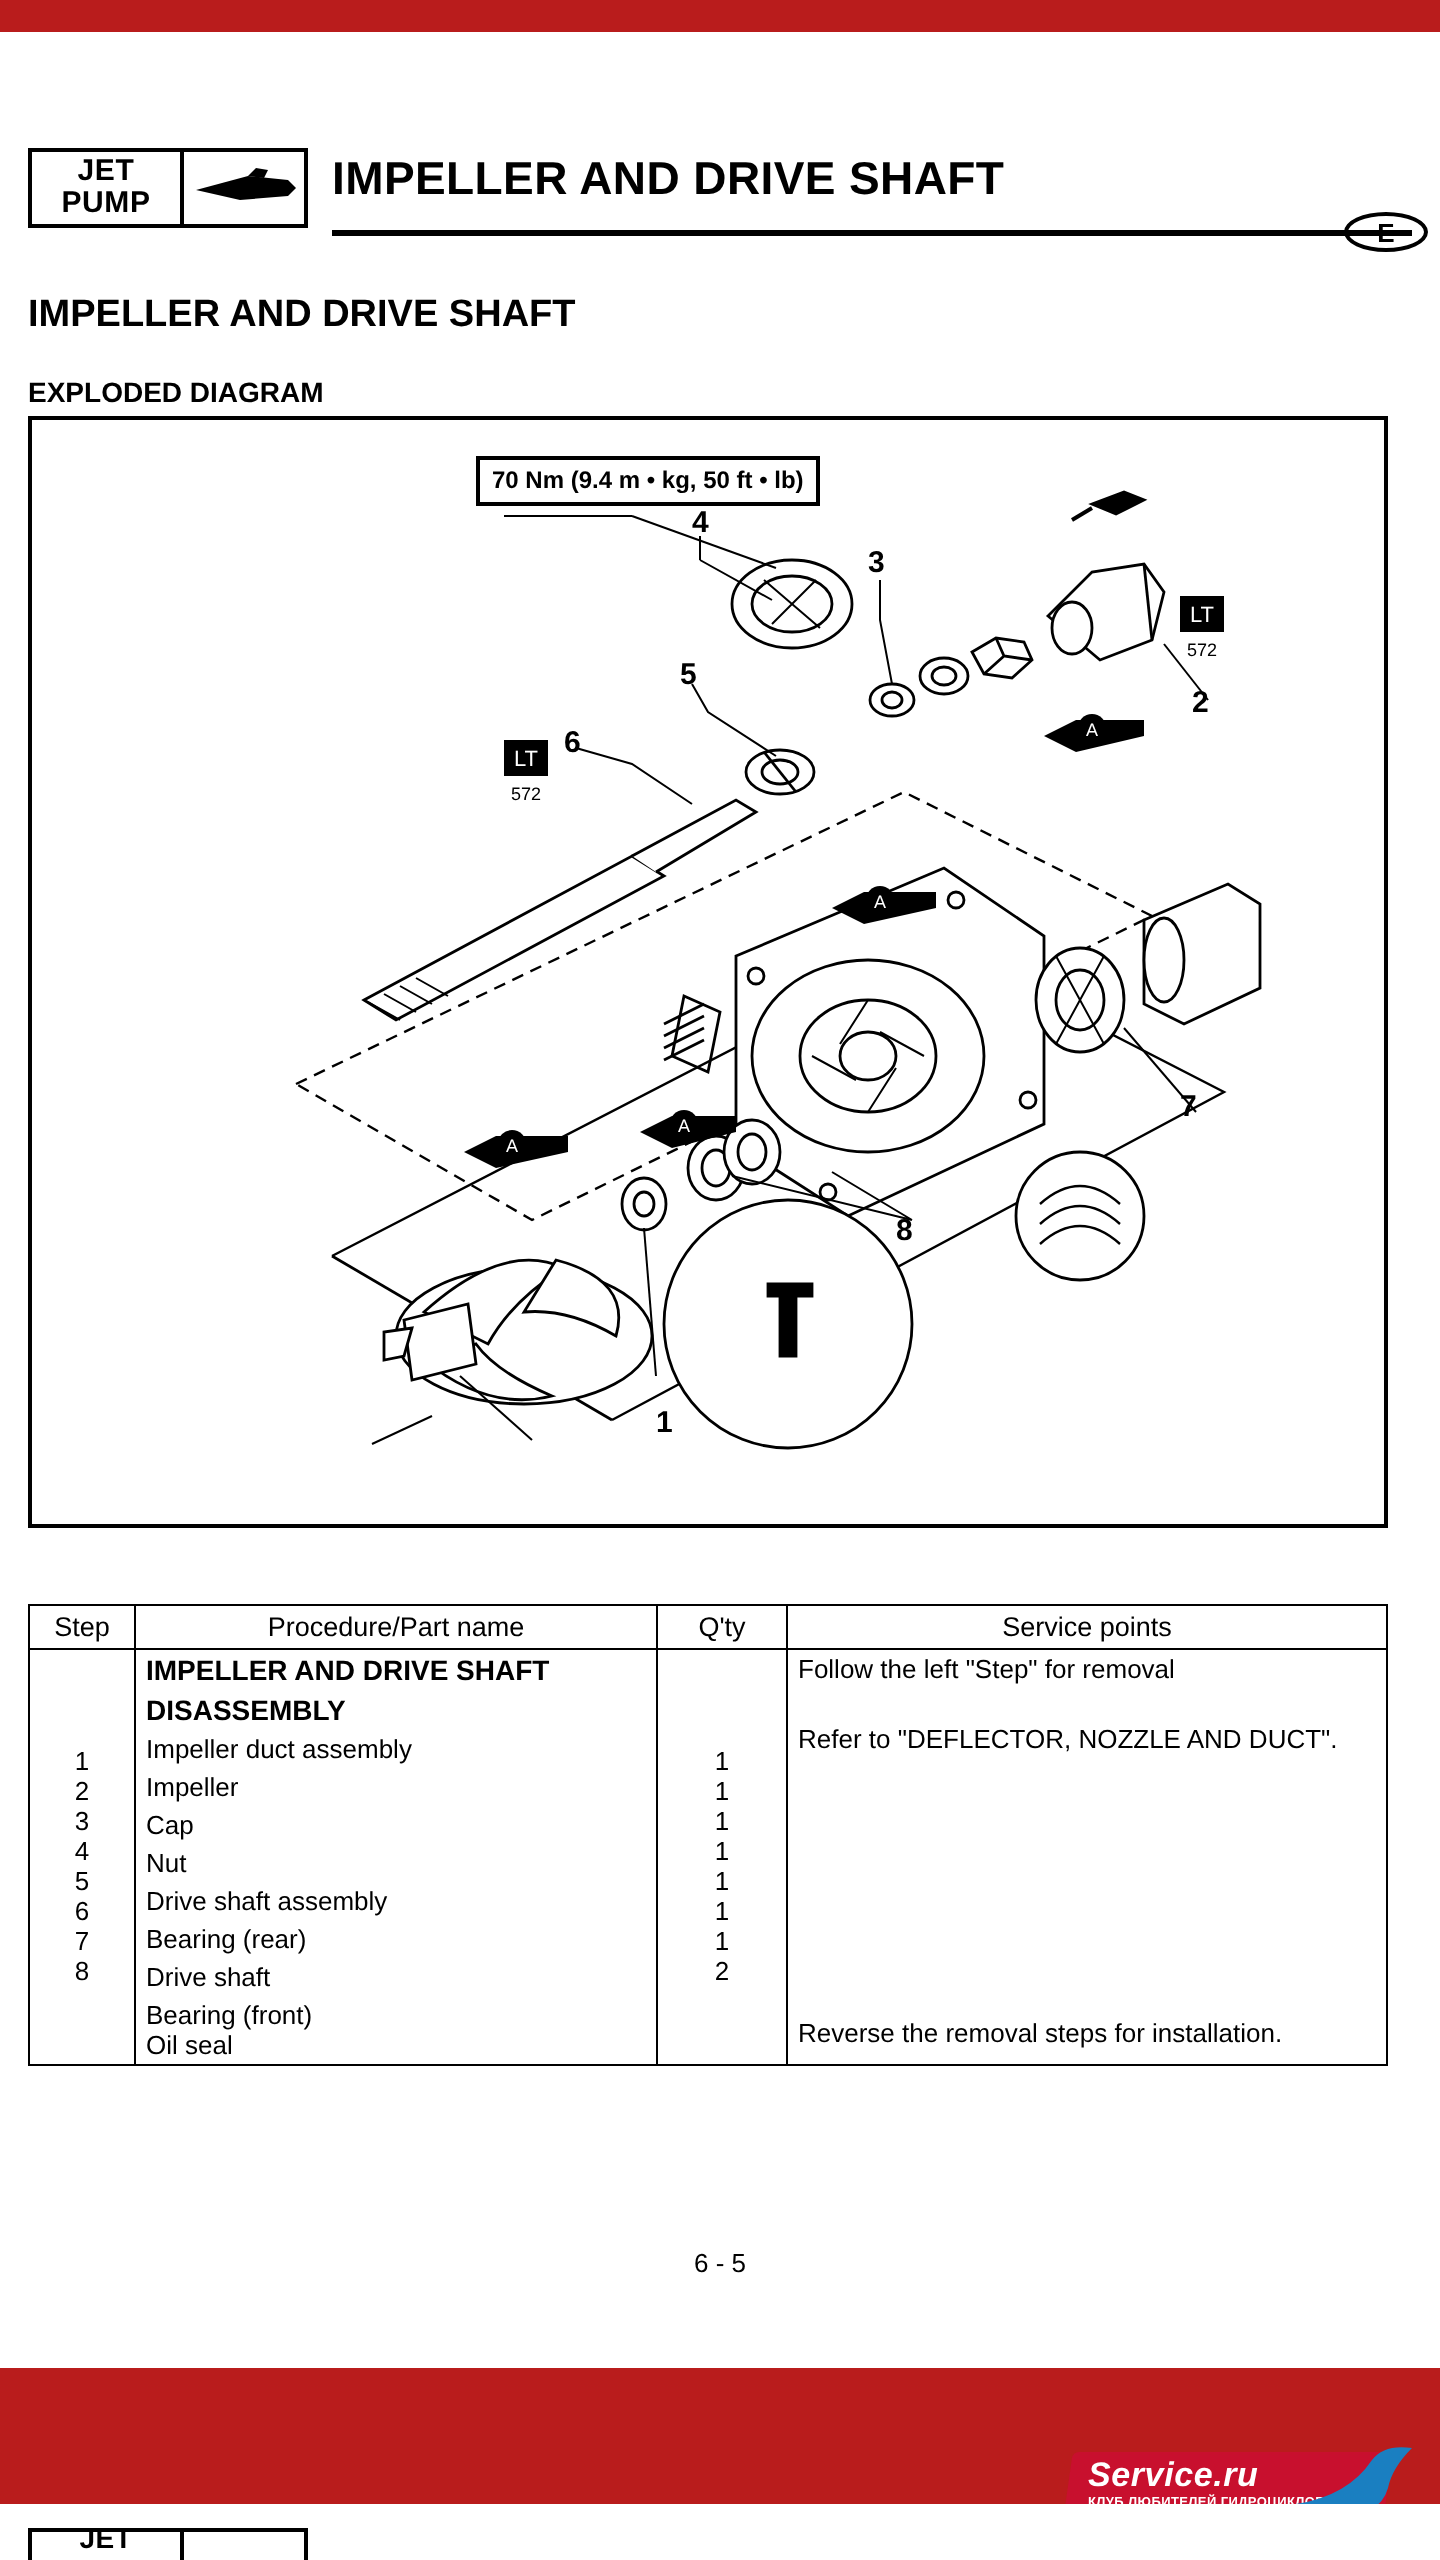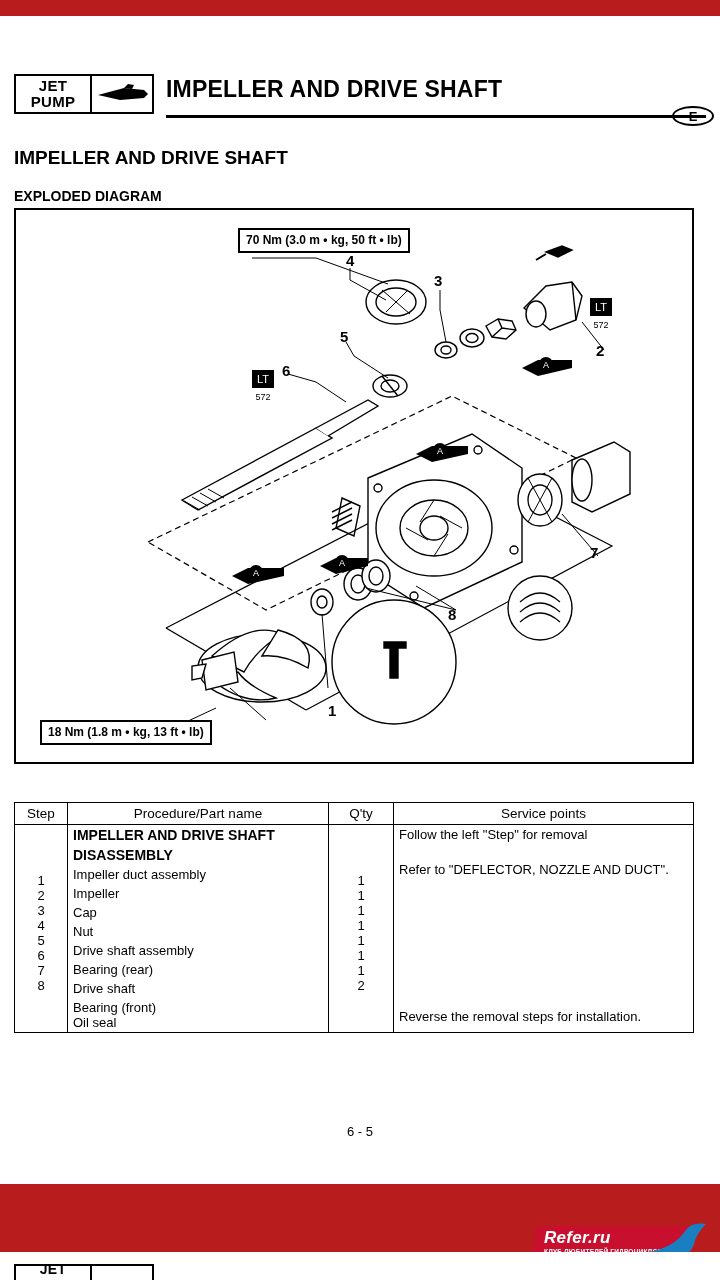--- a/index.html
+++ b/index.html
@@ -202,22 +202,21 @@
           <text x="580" y="146">2</text>
           <text x="418" y="76">3</text>
           <text x="330" y="56">4</text>
           <text x="324" y="132">5</text>
           <text x="266" y="166">6</text>
           <text x="574" y="348">7</text>
           <text x="432" y="410">8</text>
         </g>
       </svg>
 
-      <div class="torque t1">70 Nm (3.0 m • kg, 50 ft • lb)</div>
-      <div class="torque t2">18 Nm (1.8 m • kg, 13 ft • lb)</div>
+      <div class="torque t1">70 Nm (9.4 m • kg, 50 ft • lb)</div>
     </div>
 
 
     <table class="chart">
       <thead>
         <tr>
           <th class="c-step">Step</th>
           <th class="c-proc">Procedure/Part name</th>
           <th class="c-qty">Q'ty</th>
           <th class="c-serv">Service points</th>
@@ -287,21 +286,21 @@
           </td>
         </tr>
       </tbody>
     </table>
 
     <div class="pagenum">6 - 5</div>
   </div>
 
   <div class="wm">
     <div class="wm-plate"></div>
-    <div class="wm-txt">Refer.ru</div>
+    <div class="wm-txt">Service.ru</div>
     <div class="wm-sub">КЛУБ ЛЮБИТЕЛЕЙ ГИДРОЦИКЛОВ</div>
     <svg class="wm-swoosh" viewBox="0 0 66 40">
       <path d="M2 30 Q28 26 40 8 Q46 0 60 2 Q50 12 48 22 Q44 36 22 38 Z" fill="#1a7fc1"></path>
     </svg>
   </div>
 
   <div class="page2"></div>
   <div class="jp2">
     <div class="jp-label">
       <span>JET</span>

